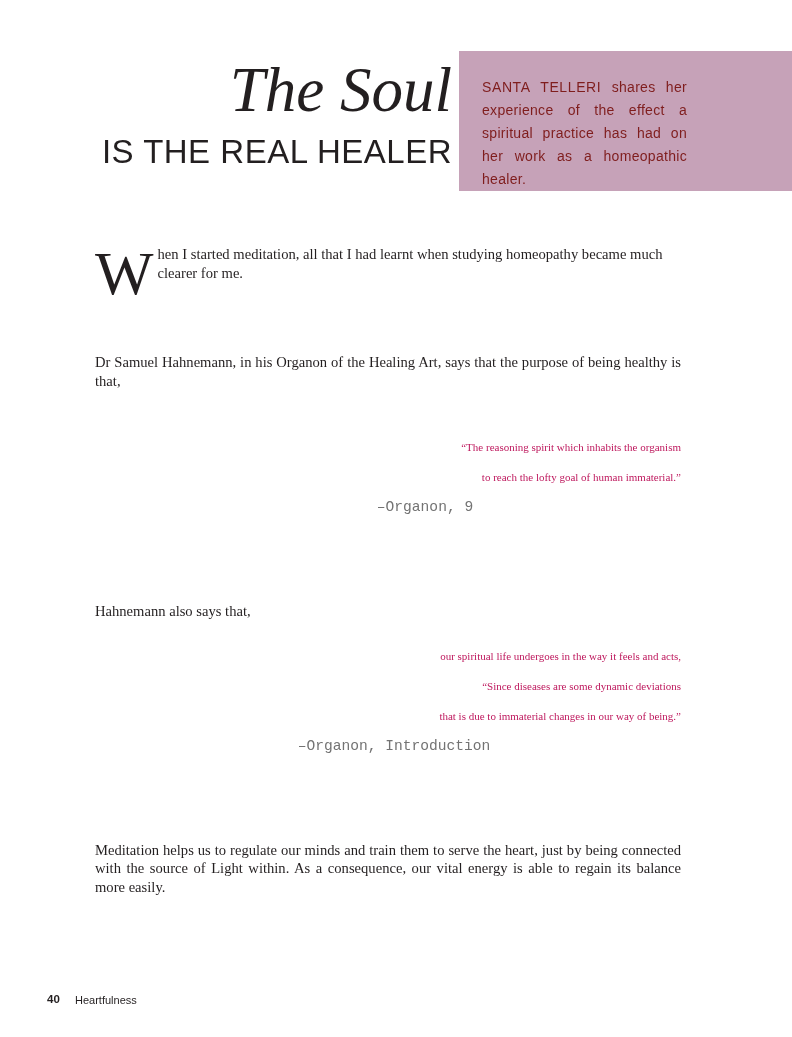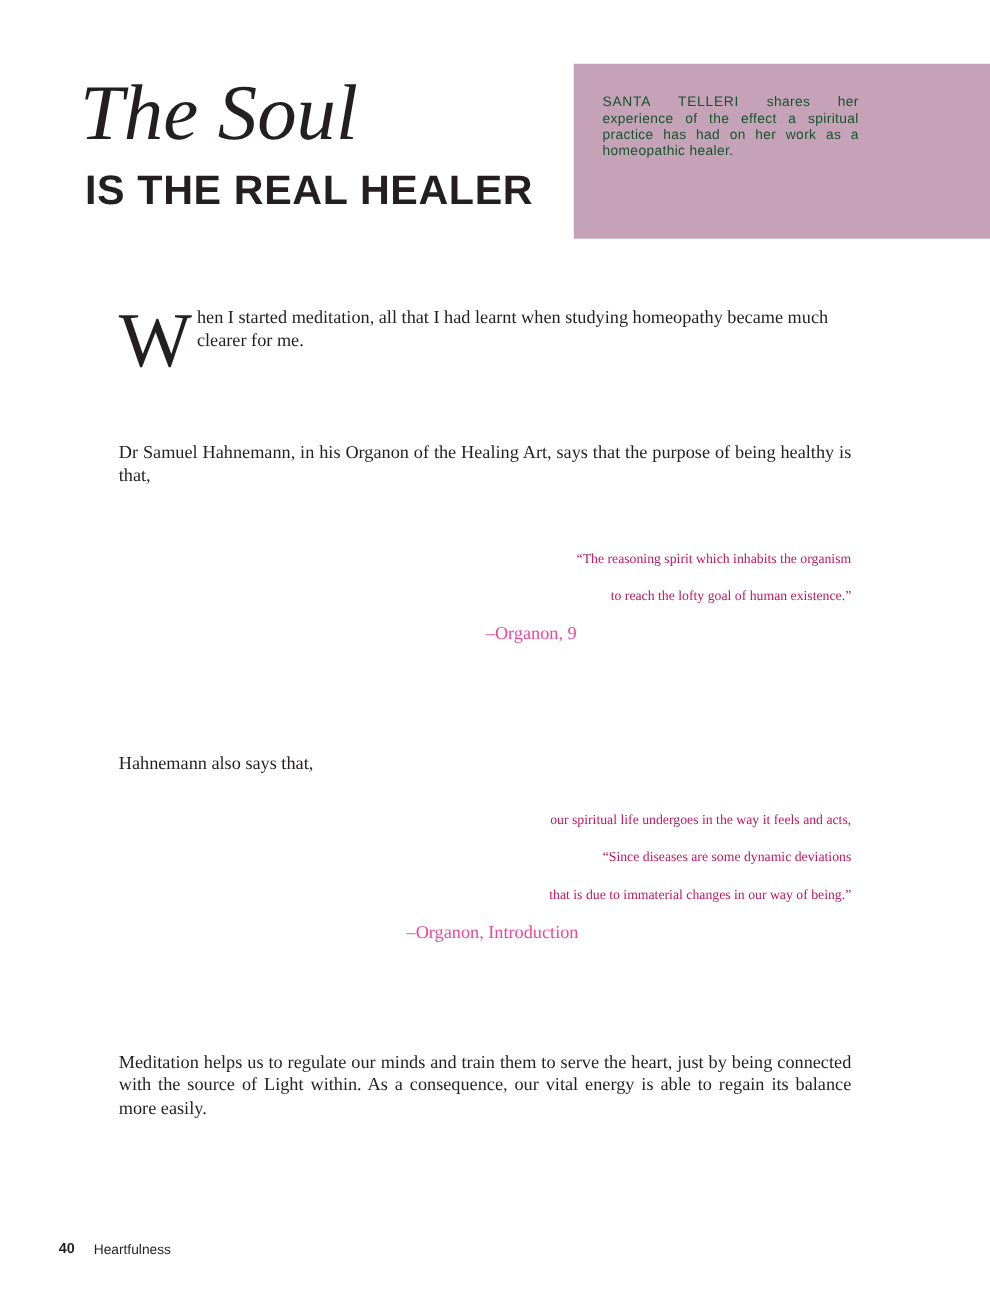--- a/index.html
+++ b/index.html
@@ -20,40 +20,41 @@
   .header {
     position: absolute;
     top: 0;
     left: 0;
     width: 792px;
     height: 205px;
   }
 
   .title-block {
     position: absolute;
-    left: 64px;
+    left: 52px;
     top: 55px;
     width: 400px;
+    text-align: right;
   }
 
   .title-main {
     font-family: "Liberation Serif", serif;
     font-style: italic;
     font-weight: 400;
     font-size: 63px;
     line-height: 70px;
     letter-spacing: 0px;
     color: #231f20;
     margin: 0;
     white-space: nowrap;
   }
 
   .title-sub {
     font-family: "Liberation Sans", sans-serif;
-    font-weight: 700;
+    font-weight: 400;
     font-size: 33px;
     line-height: 38px;
     letter-spacing: 0.5px;
     color: #231f20;
     margin: 8px 0 12px 4px;
     white-space: nowrap;
   }
 
   .standfirst-box {
     position: absolute;
@@ -63,23 +64,23 @@
     height: 140px;
     background: #c6a2b8;
   }
 
   .standfirst-text {
     position: absolute;
     left: 23px;
     top: 25px;
     width: 205px;
     font-family: "Liberation Sans", sans-serif;
-    font-size: 11px;
-    line-height: 13px;
-    color: #14532d;
+    font-size: 14px;
+    line-height: 23px;
+    color: #7f1d1d;
     text-align: justify;
     letter-spacing: 0.3px;
   }
   .standfirst-text .caps {
     letter-spacing: 0.6px;
   }
 
   
   .body-col {
     position: absolute;
@@ -123,25 +124,25 @@
   }
   .quote-line {
     font-family: "Liberation Serif", serif;
     font-size: 11px;
     line-height: 30px;
     text-align: right;
     color: #be185d;
     margin: 0;
   }
   .quote-attrib {
-    font-family: Liberation Serif, serif;
+    font-family: Liberation Mono, monospace;
     font-size: 14.6px;
     line-height: 30px;
     text-align: center;
-    color: #ec4899;
+    color: #737373;
     margin: 0;
     padding-left: 74px;
   }
   .quote-attrib.attrib2 {
     padding-left: 12px;
   }
 
   .gap-sm { height: 22px; }
   .gap-md { height: 32px; }
   .gap-lg { height: 40px; }
@@ -197,21 +198,21 @@
   </div>
 
   <div class="gap-sm"></div>
 
   <p class="para">Dr Samuel Hahnemann, in his Organon of the Healing Art, says that the purpose of being healthy is that,</p>
 
   <div class="gap-sm"></div>
 
   <div class="quote-block">
     <p class="quote-line">“The reasoning spirit which inhabits the organism</p>
-    <p class="quote-line">to reach the lofty goal of human existence.”</p>
+    <p class="quote-line">to reach the lofty goal of human immaterial.”</p>
     <p class="quote-attrib">–Organon, 9</p>
   </div>
 
   <div class="gap-lg"></div>
 
 
   <div class="gap-md"></div>
 
   <p class="para">Hahnemann also says that,</p>
 

